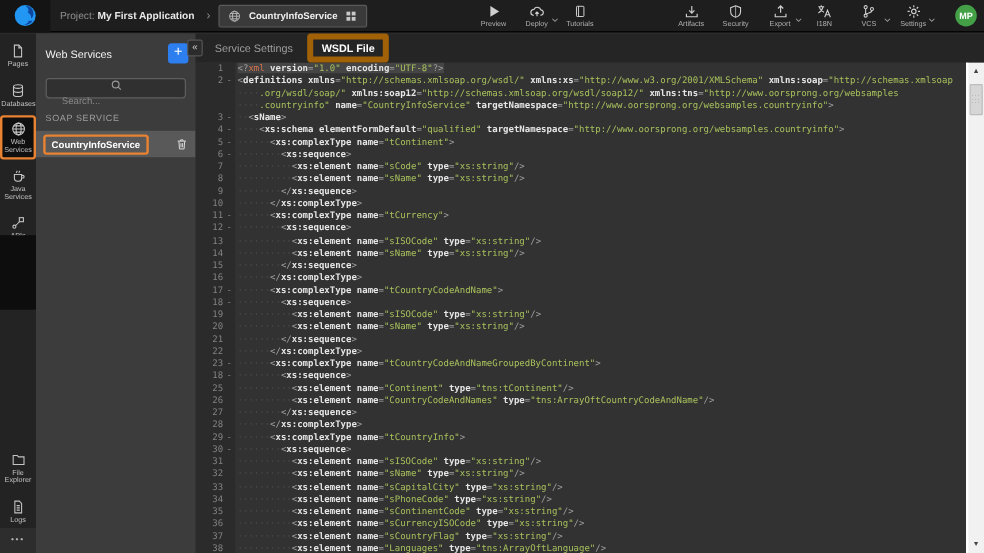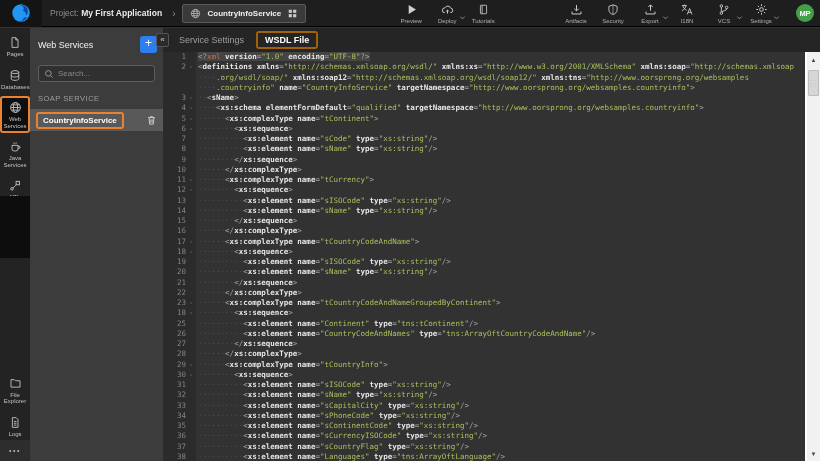--- a/index.html
+++ b/index.html
@@ -39,39 +39,39 @@
   .nav-more { width:30px; height:21px; background:#2d2d2d; color:#b5b5b5; font-size:7px;
     letter-spacing:1.5px; display:flex; align-items:center; justify-content:center; cursor:pointer; }
 
   
   .panel { position:absolute; left:30px; top:28px; width:133px; height:433px; background:#3c3c3c; }
   .panel-head { display:flex; align-items:center; padding:8px 6px 6px 8px; }
   .panel-title { font-size:9px; color:#f2f2f2; flex:1; }
   .add-btn { width:17px; height:17px; background:#2d7ff0; border-radius:3px; color:#fff;
     font-size:12px; line-height:15px; text-align:center; cursor:pointer; }
   .searchbox { margin:6px 8px 0; height:17px; background:#303030; border:1px solid #5e5e5e;
-    border-radius:3px; display:flex; align-items:center; padding:0 5px; gap:4px; }
+    border-radius:3px; display:flex; align-items:center; padding:0 5px; gap:4px;flex-direction:column; }
   .searchbox input { background:transparent; border:none; outline:none; color:#cfcfcf;
     font-size:8px; width:90px; font-family:"Liberation Sans", sans-serif; }
   .searchbox input::placeholder { color:#8a8a8a; }
   .section-label { font-size:7.5px; color:#9e9e9e; letter-spacing:.5px; margin:12px 8px 6px; }
   .svc-row { height:22px; background:#595959; display:flex; align-items:center; padding:0 6px; cursor:pointer; }
   .svc-name { border:2px solid #ea8331; border-radius:3px; padding:2px 5px; color:#fff;
     font-size:8px; font-weight:bold; white-space:nowrap; }
   .svc-trash { margin-left:auto; color:#dcdcdc; height:12px; cursor:pointer; }
 
   
   .main-head { position:absolute; left:163px; top:28px; width:657px; height:24px; background:#252525;
     display:flex; align-items:center; z-index:10; }
   .collapse-btn { position:absolute; left:-7px; top:5px; width:13px; height:14px; background:#2b2b2b;
     border:1px solid #555; border-radius:2px; color:#ccc; font-size:8px; line-height:12px;
     text-align:center; cursor:pointer; }
   .mtab { font-size:9px; color:#9e9e9e; margin-left:16px; cursor:pointer; }
   .mtab.first { margin-left:16px; }
-  .mtab.active { color:#fff; font-weight:bold; border:2px solid #a16207; border-radius:3px;
+  .mtab.active { color:#fff; font-weight:bold; border:5px solid #a16207; border-radius:3px;
     padding:2px 7px; margin-left:12px; }
 
   
   .editor { position:absolute; left:163px; top:52px; width:644px; height:409px; background:#323232;
     overflow:hidden; font-family:"DejaVu Sans Mono", monospace; font-size:7.5px; }
   .gutter-bg { position:absolute; left:0; top:0; width:33px; height:409px; background:#2b2b2b; }
   .code-rows { position:absolute; left:0; top:0; width:644px; }
   .crow { display:flex; height:10.26px; line-height:10.26px; white-space:pre; }
   .gut { width:33px; flex:none; display:flex; color:#828282; }
   .gut .num { width:23px; text-align:right; }

